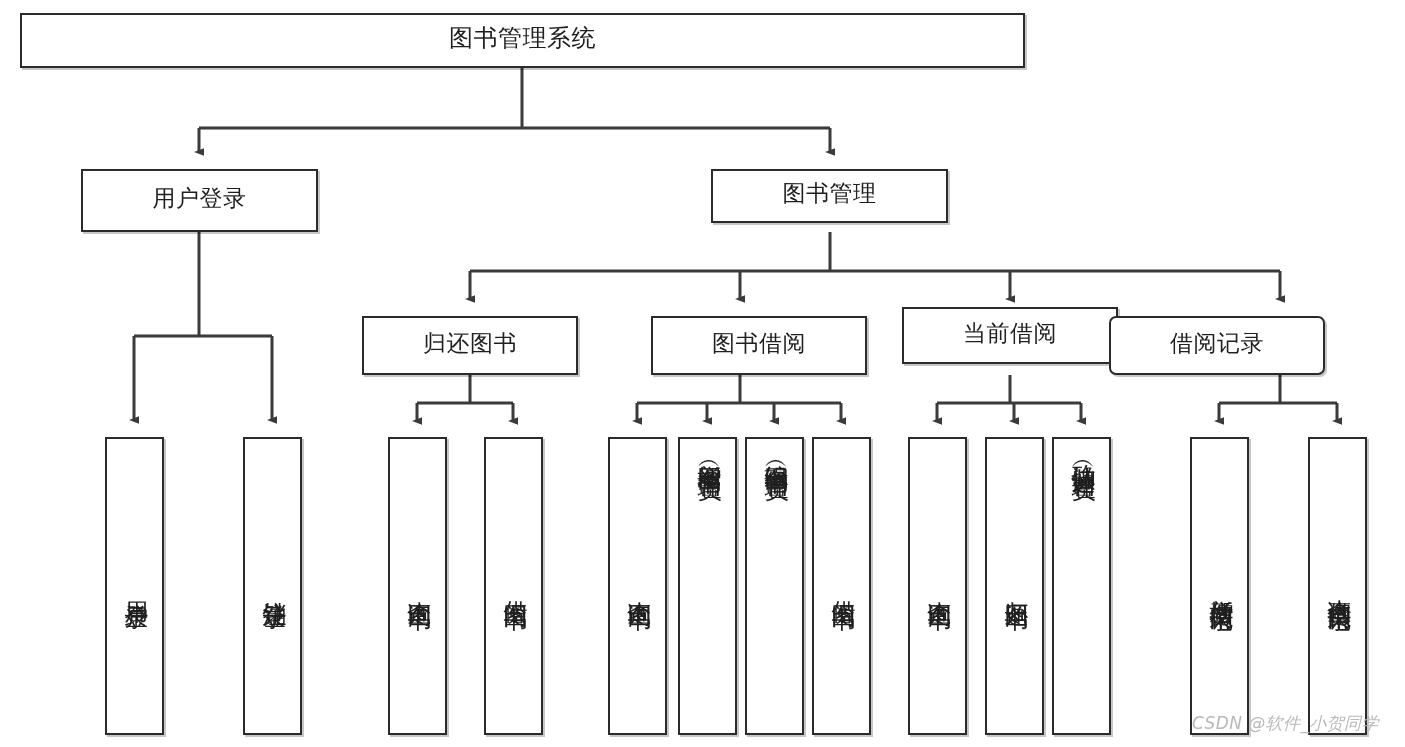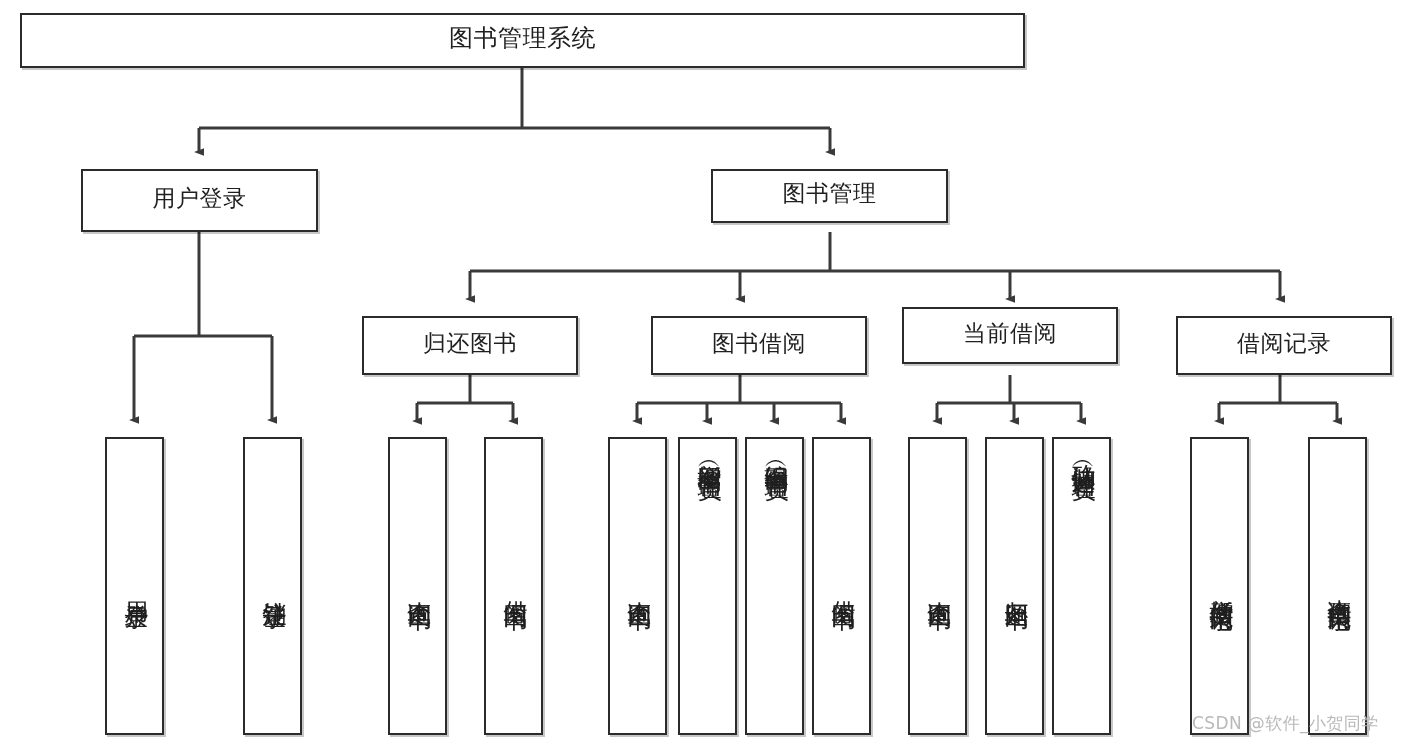--- a/index.html
+++ b/index.html
@@ -70,20 +70,21 @@
   #watermark {
     position: absolute;
     left: 1192px;
     top: 712px;
     font-size: 17px;
     color: #b9b9b9;
     letter-spacing: 0.4px;
     z-index: 3;
     white-space: nowrap;
     user-select: none;
+    font-style: italic;
   }
 </style>
 </head>
 <body>
 
 <div id="diagram-root">
 
   <svg id="connectors" viewBox="0 0 1405 747" xmlns="http://www.w3.org/2000/svg">
     <defs>
       <marker id="arrow" markerWidth="10" markerHeight="10" refX="4.2" refY="5" orient="auto" markerUnits="userSpaceOnUse">
@@ -147,21 +148,21 @@
 
   <div class="node h" style="left:362px; top:316px; width:216px; height:59px;">
     <span class="node-label">归还图书</span>
   </div>
   <div class="node h" style="left:632px; top:316px; width:216px; height:59px;margin-left:19px;">
     <span class="node-label">图书借阅</span>
   </div>
   <div class="node h" style="left:902px; top:307px; width:216px; height:57px;">
     <span class="node-label">当前借阅</span>
   </div>
-  <div class="node h" style="left:1176px; top:316px; width:216px; height:59px;">
+  <div class="node h" style="left:1109px; top:316px; width:216px; height:59px;border-radius:7px;">
     <span class="node-label">借阅记录</span>
   </div>
 
   <div class="node leaf centered" style="left:105px; top:437px; width:59px; height:298px;">
     <span class="node-label">用户登录</span>
   </div>
   <div class="node leaf centered" style="left:243px; top:437px; width:59px; height:298px;">
     <span class="node-label">注销登录</span>
   </div>
 

